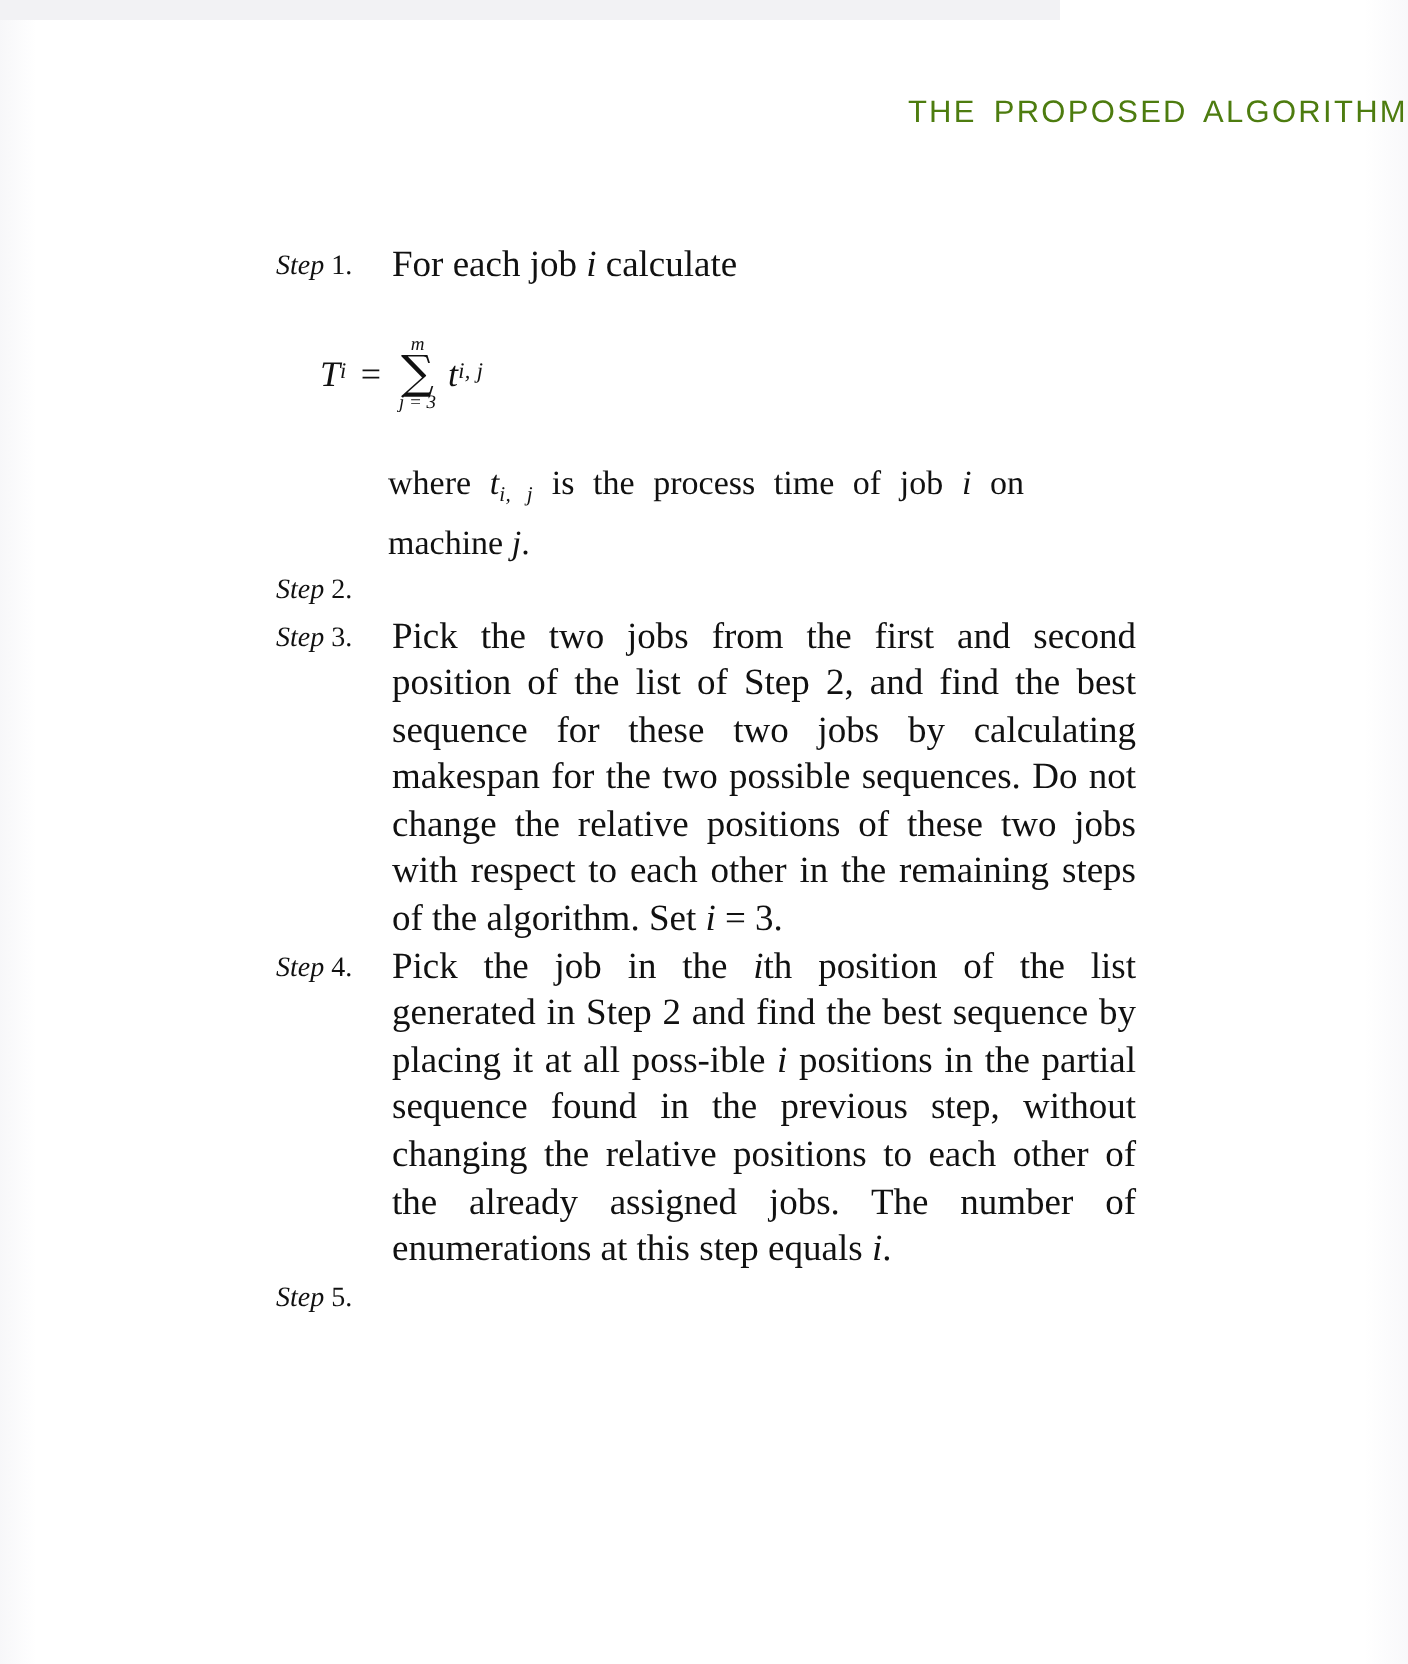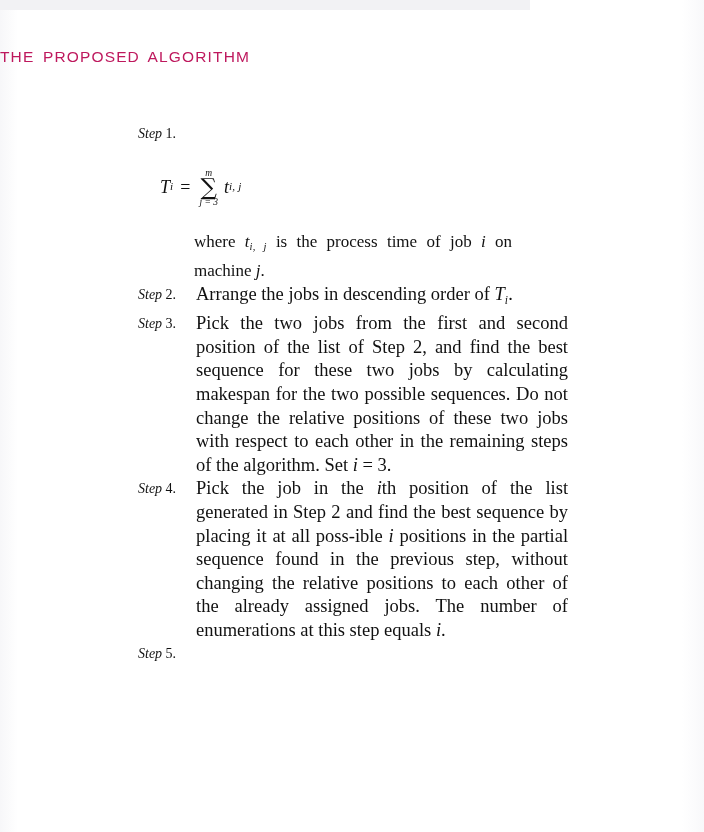--- a/index.html
+++ b/index.html
@@ -51,26 +51,26 @@
     top: 0;
     width: 704px;
     height: 832px;
   }
 
   .doc-title {
     position: absolute;
     left: 0;
     top: 48px;
     width: 704px;
-    text-align: left;
+    text-align: right;
     font-family: "Liberation Sans", "DejaVu Sans", sans-serif;
     font-size: 15.5px;
     letter-spacing: 1.15px;
     word-spacing: 3px;
-    color: #be185d;
+    color: #4d7c0f;
   }
 
   .steps {
     position: absolute;
     left: 138px;
     top: 122px;
     width: 430px;
   }
 
   .step {
@@ -186,20 +186,23 @@
 
 <div class="page">
 
   <div class="doc-title">THE PROPOSED ALGORITHM</div>
 
   <div class="steps">
 
     <div class="step">
       <div class="step-label">
         <span class="kw">Step</span><span>&nbsp;</span><span class="num">1.</span>
+      </div>
+      <div class="step-body nojustify">
+        <p><span>For each job</span>&nbsp;<i>i</i>&nbsp;<span>calculate</span></p>
       </div>
     </div>
 
     <div class="formula-block">
       <span class="formula">
         <span class="var">T</span>
           <span class="sub">i</span>
         <span class="eq">=</span>
         <span class="sum-group">
           <span class="sum-upper">m</span>
@@ -212,23 +215,20 @@
     </div>
 
     <div class="where-block">
       <span class="inner"><span>where</span>&nbsp;<i>t</i><span class="sub">i, j</span>&nbsp;<span>is the process time of job</span>&nbsp;<i>i</i>&nbsp;<span>on machine</span>&nbsp;<i>j</i><span>.</span></span>
     </div>
 
     <div class="step">
       <div class="step-label">
         <span class="kw">Step</span><span>&nbsp;</span><span class="num">2.</span>
       </div>
-      <div class="step-body">
-        <p><span>Arrange the jobs in descending order of</span>&nbsp;<i>T</i><span class="sub">i</span><span>.</span></p>
-      </div>
     </div>
 
     <div class="step">
       <div class="step-label">
         <span class="kw">Step</span><span>&nbsp;</span><span class="num">3.</span>
       </div>
       <div class="step-body">
         <p><span>Pick the two jobs from the first and second position of the list of Step 2, and find the best sequence for these two jobs by calculating makespan for the two possible sequences. Do not change the relative positions of these two jobs with respect to each other in the remaining steps of the algorithm. Set</span>&nbsp;<i>i</i>&nbsp;<span>= 3.</span></p>
       </div>
     </div>

